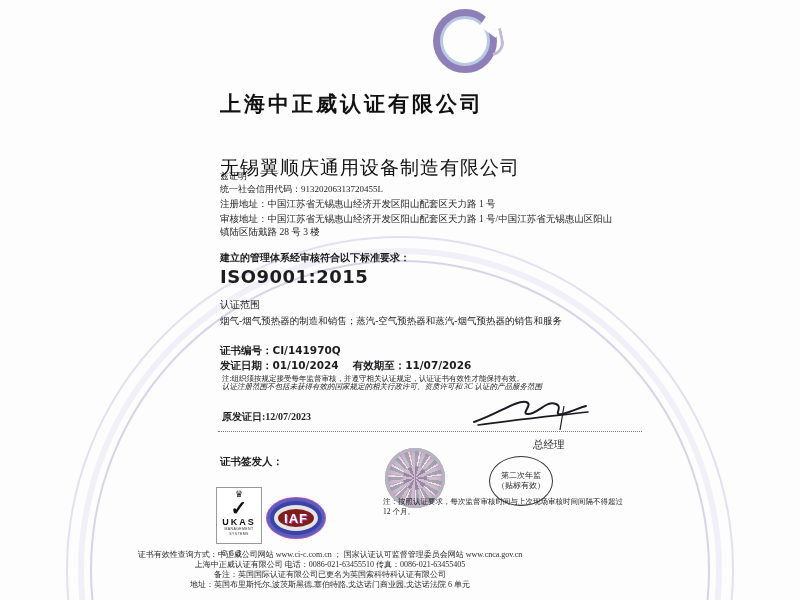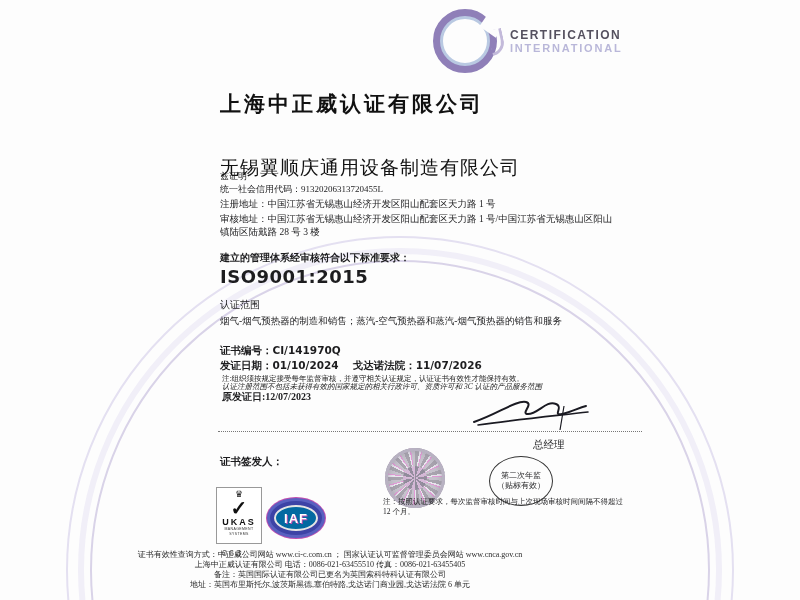--- a/index.html
+++ b/index.html
@@ -35,21 +35,21 @@
   .standard { left: 220px; top: 266px; font-size: 18px; font-weight: bold; font-family: "DejaVu Sans", sans-serif; letter-spacing: 0.5px; }
   .scope-label { left: 220px; top: 298px; font-size: 10px; }
   .scope { left: 220px; top: 315px; width: 400px; font-size: 9.5px; font-weight: normal; }
   .certno-row { left: 220px; top: 344px; font-size: 10.5px; font-weight: bold; }
   .certno-row .val { font-family: "DejaVu Sans", sans-serif; font-size: 10.5px; }
   .dates-row { left: 220px; top: 359px; font-size: 10.5px; font-weight: bold; }
   .dates-row .val { font-family: "DejaVu Sans", sans-serif; font-size: 10.5px; }
   .dates-row .gap { display: inline-block; width: 14px; }
   .fine1 { left: 222px; top: 374px; font-size: 7.5px; color: #222; }
   .fine2 { left: 222px; top: 382px; font-size: 7.5px; color: #222; font-style: italic; }
-  .orig-date { left: 222px; top: 390px; font-size: 10px; font-weight: bold; }
+  .orig-date { left: 222px; top: 410px; font-size: 10px; font-weight: bold; }
 
   
   .signature { left: 468px; top: 392px; width: 125px; height: 40px; }
   .signer-line { left: 218px; top: 424px; width: 424px; border-bottom: 1px dotted #777; height: 8px; }
   .signer-label { left: 220px; top: 419px; font-size: 10.5px; font-weight: bold; background: transparent; margin-top: 36px; }
   .signer-title { left: 533px; top: 438px; font-size: 10.5px; }
 
   
   .holo { left: 385px; top: 448px; width: 60px; height: 60px; border-radius: 50%;
     background: repeating-conic-gradient(#a8a4ae 0deg 9deg, #e9e6ee 9deg 13deg, #e29ad6 13deg 16deg, #c6c2cc 16deg 24deg);
@@ -65,21 +65,21 @@
   .ukas { left: 216px; top: 487px; width: 46px; height: 57px; border: 1px solid #999; background: #fff;
     display: flex; flex-direction: column; align-items: center; padding-top: 2px; }
   .ukas .crown { font-size: 9px; line-height: 9px; color: #111; }
   .ukas .check { font-size: 20px; line-height: 18px; font-weight: bold; color: #111; }
   .ukas .ukas-word { font-family: "Liberation Sans", sans-serif; font-size: 9px; font-weight: bold; letter-spacing: 2px; color: #111; }
   .ukas .ukas-sub { font-family: "Liberation Sans", sans-serif; font-size: 3.5px; letter-spacing: 0.4px; color: #333; text-align: center; line-height: 4.5px; }
   .ukas-num { left: 222px; top: 548px; font-size: 9px; color: #555; letter-spacing: 2px; font-family: "Liberation Sans", sans-serif; }
   .iaf { left: 267px; top: 498px; width: 58px; height: 40px; border-radius: 50%;
     background: #3d43a6; border: 3px solid #5a60c0; box-shadow: 0 0 0 1px #c04fb0; 
     display: flex; align-items: center; justify-content: center; }
-  .iaf-inner { width: 44px; height: 26px; border-radius: 50%; background: #0369a1; border: 2px solid #e5e5e5;
+  .iaf-inner { width: 44px; height: 26px; border-radius: 50%; background: #7f1d1d; border: 4px solid #e5e5e5;
     display: flex; align-items: center; justify-content: center; }
   .iaf-word { font-family: "Liberation Sans", sans-serif; font-weight: bold; font-size: 13px; color: #ffffff; letter-spacing: 1px; text-shadow: 1px 1px 0 #c04fb0; }
 
   
   .footer { left: 0; top: 550px; width: 660px; text-align: center; }
   .footer div { font-size: 8px; line-height: 10px; color: #2a2a2a; }
 </style>
 </head>
 <body>
 
@@ -88,43 +88,39 @@
   <div class="wm wm3"></div>
   <div class="wm wm2"></div>
   <div class="wm wm1"></div>
 
   <div class="ci-logo">
     <div class="ci-ring-outer"></div>
     <div class="ci-ring-mid"></div>
     <div class="ci-gap"></div>
     <div class="ci-tail"></div>
   </div>
-  <div class="logo-text abs">
-    <div class="logo-line1">CERTIFICATION</div>
-    <div class="logo-line2">INTERNATIONAL</div>
-  </div>
 
   <div class="abs title">上海中正威认证有限公司</div>
   <div class="abs certify">兹证明</div>
   <div class="abs company">无锡翼顺庆通用设备制造有限公司</div>
   <div class="abs credit">统一社会信用代码：91320206313720455L</div>
   <div class="abs reg-addr">注册地址：中国江苏省无锡惠山经济开发区阳山配套区天力路 1 号</div>
   <div class="abs audit-addr">审核地址：中国江苏省无锡惠山经济开发区阳山配套区天力路 1 号/中国江苏省无锡惠山区阳山镇陆区陆戴路 28 号 3 楼</div>
 
   <div class="abs std-intro">建立的管理体系经审核符合以下标准要求：</div>
   <div class="abs standard">ISO9001:2015</div>
 
   <div class="abs scope-label">认证范围</div>
   <div class="abs scope">烟气-烟气预热器的制造和销售；蒸汽-空气预热器和蒸汽-烟气预热器的销售和服务</div>
 
   <div class="abs certno-row">
     <span>证书编号：</span><span class="val">CI/141970Q</span>
   </div>
   <div class="abs dates-row">
-    <span>发证日期：</span><span class="val">01/10/2024</span><span class="gap"></span><span>戈达诺法院：</span><span class="val">11/07/2026</span>
+    <span>发证日期：</span><span class="val">01/10/2024</span><span class="gap"></span><span>有效期至：</span><span class="val">11/07/2026</span>
   </div>
   <div class="abs fine1">注:组织须按规定接受每年监督审核，并遵守相关认证规定，认证证书有效性才能保持有效。</div>
   <div class="abs fine2">认证注册范围不包括未获得有效的国家规定的相关行政许可、资质许可和 3C 认证的产品服务范围</div>
   <div class="abs orig-date">原发证日:12/07/2023</div>
 
   <svg class="abs signature" viewBox="0 0 125 40">
     <path d="M6 30 C 30 22, 48 8, 58 10 C 66 12, 52 22, 60 22 C 70 22, 78 8, 88 12 C 96 15, 84 24, 94 22 C 104 20, 110 16, 118 14" stroke="#1a1a22" stroke-width="2" fill="none" stroke-linecap="round"></path>
     <path d="M10 33 C 45 28, 85 24, 120 20" stroke="#1a1a22" stroke-width="1.6" fill="none" stroke-linecap="round"></path>
     <path d="M96 14 L 92 38" stroke="#1a1a22" stroke-width="1.2" fill="none"></path>
   </svg>

